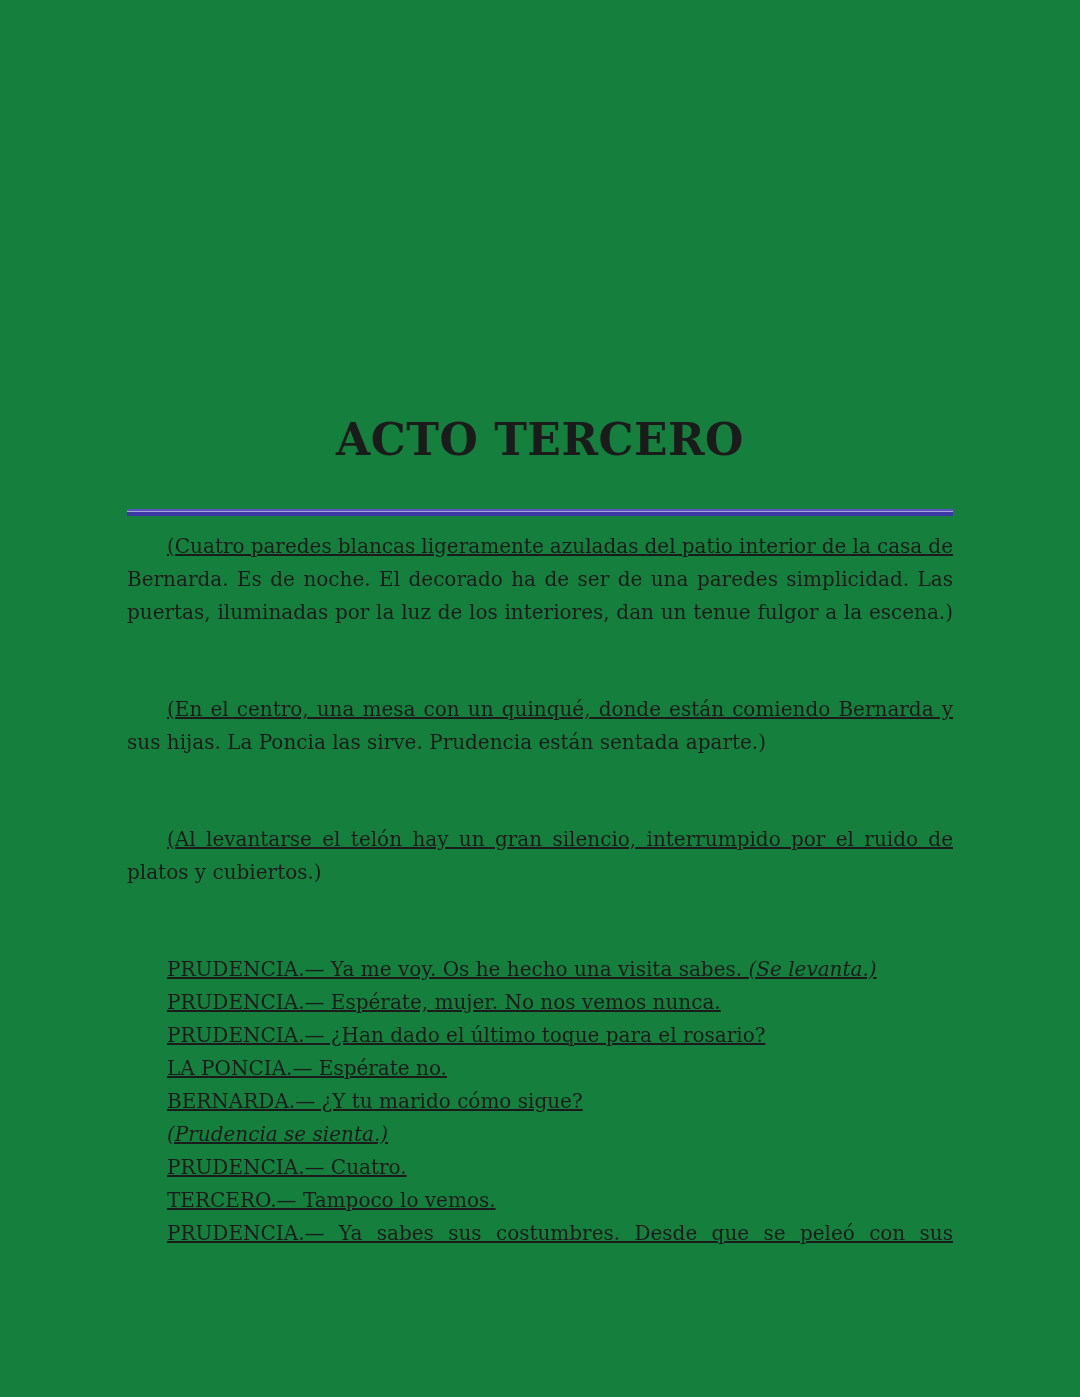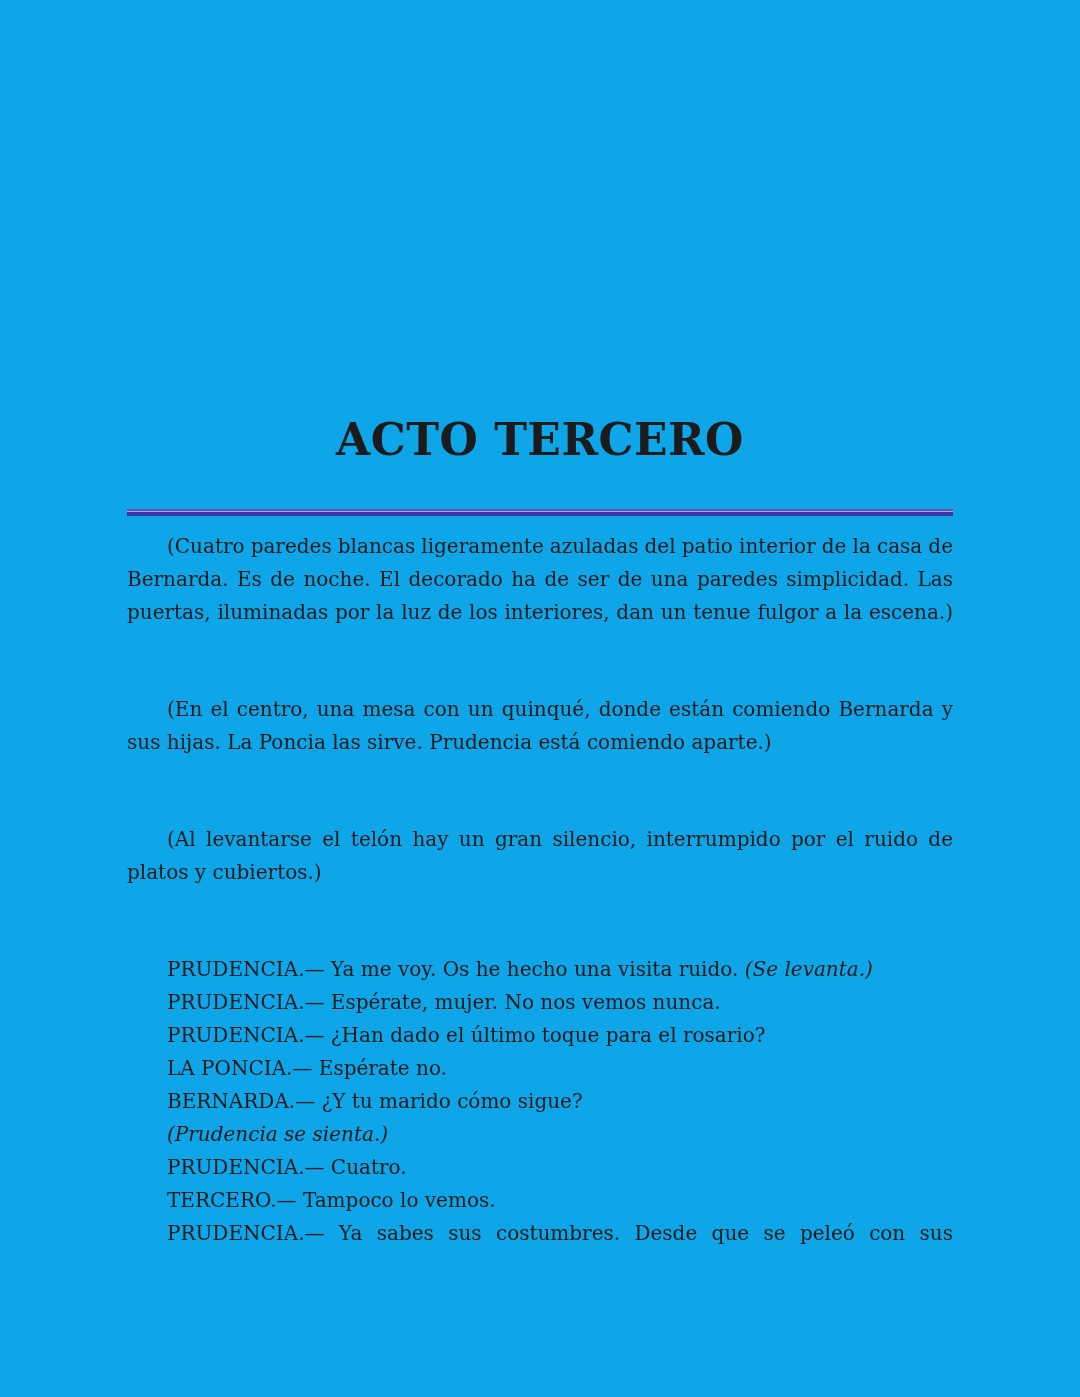--- a/index.html
+++ b/index.html
@@ -1,21 +1,21 @@
 <!DOCTYPE html>
 <html><head>
 <meta charset="utf-8">
 <style>
   html, body { margin: 0; padding: 0; background: #ffffff; }
 
   .page {
     position: relative;
     width: 1080px;
     height: 1397px;
-    background: #0ea5e9;
+    background: #15803d;
     box-sizing: border-box;
     padding: 0 127px;
     overflow: hidden;
     font-family: "DejaVu Serif", serif;
     color: #1b1b1b;
   }
 
   .act-title {
     margin: 0;
     padding-top: 416px;
@@ -41,21 +41,21 @@
   .stage-directions { margin-top: 14px; }
 
   .stage-para { margin: 0 0 64px 0; }
 
   .line {
     font-size: 20px;
     line-height: 33px;
     white-space: normal;
   }
 
-  .line.indent { text-indent: 40px; }
+  .line.indent { text-indent: 40px; text-decoration: underline; }
 
   .line.stretch {
     text-align: justify;
     text-align-last: justify;
     word-spacing: -2px;
   }
 
   .dialogue-block { margin: 0; }
 
   .dialogue-block .line { line-height: 33px; }
@@ -72,30 +72,30 @@
   <div class="section-rule"></div>
 
   <div class="stage-directions">
       <div class="stage-para">
         <div class="line indent stretch">(Cuatro paredes blancas ligeramente azuladas del patio interior de la casa de</div>
         <div class="line stretch">Bernarda. Es de noche. El decorado ha de ser de una paredes simplicidad. Las</div>
         <div class="line stretch">puertas, iluminadas por la luz de los interiores, dan un tenue fulgor a la escena.)</div>
       </div>
       <div class="stage-para">
         <div class="line indent stretch">(En el centro, una mesa con un quinqué, donde están comiendo Bernarda y</div>
-        <div class="line">sus hijas. La Poncia las sirve. Prudencia está comiendo aparte.)</div>
+        <div class="line">sus hijas. La Poncia las sirve. Prudencia están sentada aparte.)</div>
       </div>
       <div class="stage-para">
         <div class="line indent stretch">(Al levantarse el telón hay un gran silencio, interrumpido por el ruido de</div>
         <div class="line">platos y cubiertos.)</div>
       </div>
     </div>
 
   <div class="dialogue-block">
-      <div class="line indent"><span>PRUDENCIA.— Ya me voy. Os he hecho una visita ruido. </span><span class="it">(Se levanta.)</span></div>
+      <div class="line indent"><span>PRUDENCIA.— Ya me voy. Os he hecho una visita sabes. </span><span class="it">(Se levanta.)</span></div>
       <div class="line indent"><span>PRUDENCIA.— Espérate, mujer. No nos vemos nunca.</span></div>
       <div class="line indent"><span>PRUDENCIA.— ¿Han dado el último toque para el rosario?</span></div>
       <div class="line indent"><span>LA PONCIA.— Espérate no.</span></div>
       <div class="line indent"><span>BERNARDA.— ¿Y tu marido cómo sigue?</span></div>
       <div class="line indent"><span class="it">(Prudencia se sienta.)</span></div>
       <div class="line indent"><span>PRUDENCIA.— Cuatro.</span></div>
       <div class="line indent"><span>TERCERO.— Tampoco lo vemos.</span></div>
       <div class="line indent stretch"><span>PRUDENCIA.— Ya sabes sus costumbres. Desde que se peleó con sus</span></div>
     </div>
 

